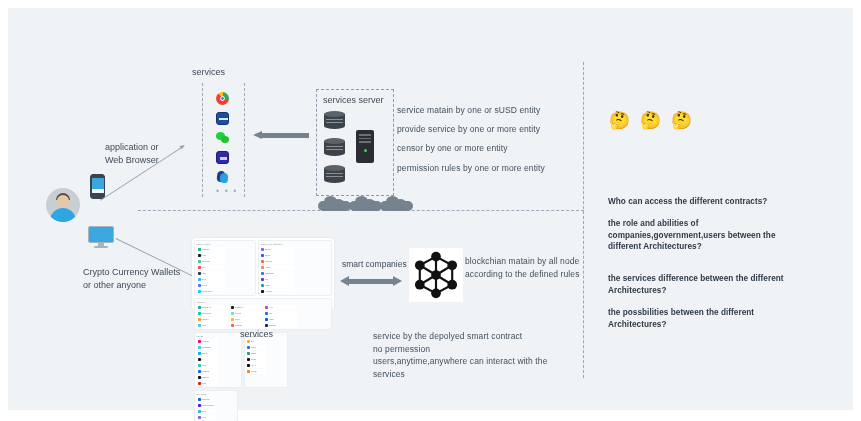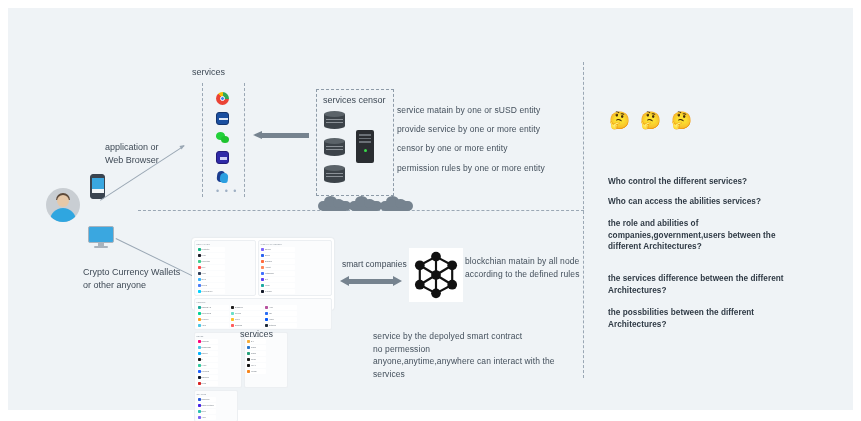--- a/index.html
+++ b/index.html
@@ -566,21 +566,21 @@
       <div class="p2"></div>
     </div>
     <div class="dots" style="left:208px; top:178px;">• • •</div>
 
     <div class="arrow-left" style="left:245px; top:123px; width:56px;">
       <div class="head"></div>
       <div class="shaft"></div>
     </div>
 
     <div class="dash-box" style="left:308px; top:81px; width:76px; height:105px;"></div>
-    <div class="label-lt txt-dark" style="left:315px; top:86px;">services censor</div>
+    <div class="label-lt txt-dark" style="left:315px; top:86px;">services server</div>
 
     <div class="db" style="left:316px; top:103px;">
       <div class="bot"></div>
       <div class="body"></div>
       <div class="l1"></div>
       <div class="l2"></div>
       <div class="top"></div>
     </div>
     <div class="db" style="left:316px; top:130px;">
       <div class="bot"></div>
@@ -878,29 +878,28 @@
           <circle cx="50" cy="84" r="9"></circle>
         </g>
       </svg>
     </div>
 
     <div class="txt" style="left:457px; top:247px;">blockchian matain by all node
 according to the defined rules</div>
 
     <div class="txt" style="left:365px; top:322px;">service by the depolyed smart contract
 no permession
-anyone,anytime,anywhere can interact with the
+users,anytime,anywhere can interact with the
 services</div>
 
     <div class="emoji" style="left:601px; top:104px;">🤔</div>
     <div class="emoji" style="left:632px; top:104px;">🤔</div>
     <div class="emoji" style="left:663px; top:104px;">🤔</div>
 
-    <div class="q" style="left:600px; top:168px;">Who control the different services?</div>
-    <div class="q" style="left:600px; top:188px;">Who can access the abilities services?</div>
+    <div class="q" style="left:600px; top:188px;">Who can access the different contracts?</div>
     <div class="q" style="left:600px; top:210px;">the role and abilities of
 companies,government,users between the
 different Architectures?</div>
     <div class="q" style="left:600px; top:265px;">the services difference between the different
 Architectures?</div>
     <div class="q" style="left:600px; top:299px;">the possbilities between the different
 Architectures?</div>
 
   </div>
 </div>

